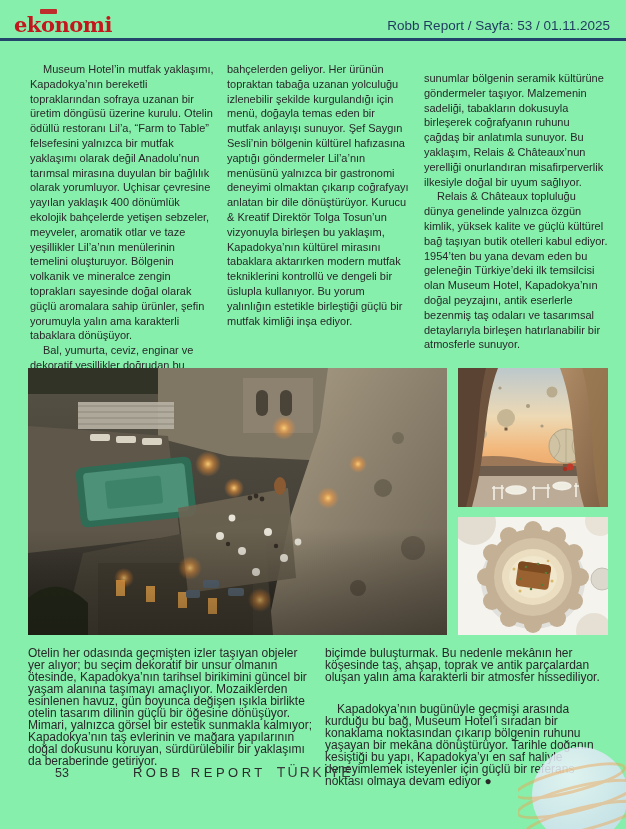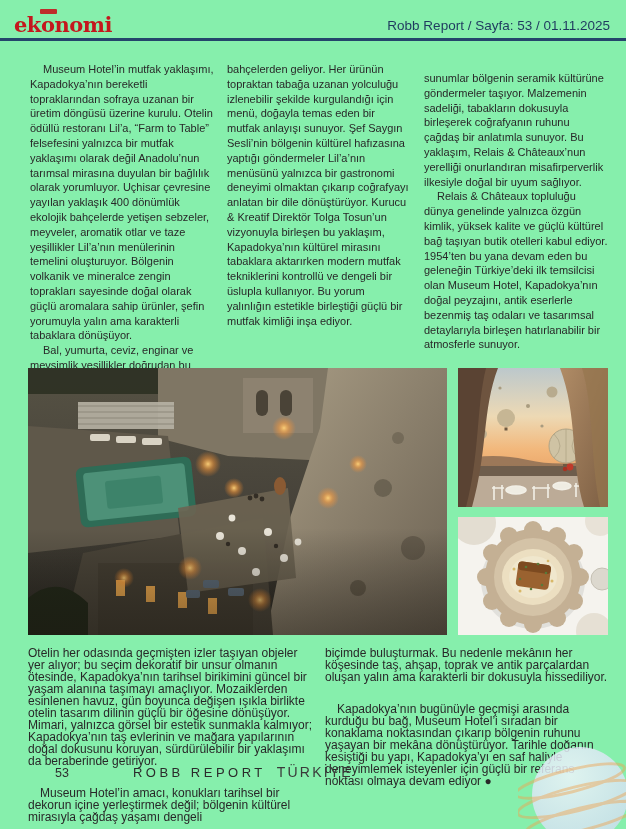--- a/index.html
+++ b/index.html
@@ -58,21 +58,21 @@
       <span class="logo-mark"></span>
       <span>ekonomi</span>
     </div>
     <div class="page-info">Robb Report / Sayfa: 53 / 01.11.2025</div>
   </div>
   <div class="hdr-rule"></div>
 
   <div class="top-cols">
     <div class="tcol">
       <p class="ind">Museum Hotel’in mutfak yaklaşımı, Kapadokya’nın bereketli topraklarından sofraya uzanan bir üretim döngüsü üzerine kurulu. Otelin ödüllü restoranı Lil’a, “Farm to Table” felsefesini yalnızca bir mutfak yaklaşımı olarak değil Anadolu’nun tarımsal mirasına duyulan bir bağlılık olarak yorumluyor. Uçhisar çevresine yayılan yaklaşık 400 dönümlük ekolojik bahçelerde yetişen sebzeler, meyveler, aromatik otlar ve taze yeşillikler Lil’a’nın menülerinin temelini oluşturuyor. Bölgenin volkanik ve mineralce zengin toprakları sayesinde doğal olarak güçlü aromalara sahip ürünler, şefin yorumuyla yalın ama karakterli tabaklara dönüşüyor.</p>
-      <p class="ind">Bal, yumurta, ceviz, enginar ve mevsimlik yeşillikler doğrudan bu</p>
+      <p class="ind">Bal, yumurta, ceviz, enginar ve dekoratif yeşillikler doğrudan bu</p>
     </div>
     <div class="tcol">
       <p>bahçelerden geliyor. Her ürünün topraktan tabağa uzanan yolculuğu izlenebilir şekilde kurgulandığı için menü, doğayla temas eden bir mutfak anlayışı sunuyor. Şef Saygın Sesli’nin bölgenin kültürel hafızasına yaptığı göndermeler Lil’a’nın menüsünü yalnızca bir gastronomi deneyimi olmaktan çıkarıp coğrafyayı anlatan bir dile dönüştürüyor. Kurucu &amp; Kreatif Direktör Tolga Tosun’un vizyonuyla birleşen bu yaklaşım, Kapadokya’nın kültürel mirasını tabaklara aktarırken modern mutfak tekniklerini kontrollü ve dengeli bir üslupla kullanıyor. Bu yorum yalınlığın estetikle birleştiği güçlü bir mutfak kimliği inşa ediyor.</p>
     </div>
     <div class="tcol offset">
       <p>sunumlar bölgenin seramik kültürüne göndermeler taşıyor. Malzemenin sadeliği, tabakların dokusuyla birleşerek coğrafyanın ruhunu çağdaş bir anlatımla sunuyor. Bu yaklaşım, Relais &amp; Châteaux’nun yerelliği onurlandıran misafirperverlik ilkesiyle doğal bir uyum sağlıyor.</p>
       <p class="ind">Relais &amp; Châteaux topluluğu dünya genelinde yalnızca özgün kimlik, yüksek kalite ve güçlü kültürel bağ taşıyan butik otelleri kabul ediyor. 1954’ten bu yana devam eden bu geleneğin Türkiye’deki ilk temsilcisi olan Museum Hotel, Kapadokya’nın doğal peyzajını, antik eserlerle bezenmiş taş odaları ve tasarımsal detaylarıyla birleşen hatırlanabilir bir atmosferle sunuyor.</p>
     </div>
   </div>
 
@@ -260,24 +260,23 @@
             <circle cx="62" cy="74" r="1.5"></circle>
           <circle cx="90" cy="44" r="1.3"></circle>
         </g>
       </g>
     </svg>
   </div>
 
   <div class="bottom-cols">
     <div class="bcol">
       <p>Otelin her odasında geçmişten izler taşıyan objeler yer alıyor; bu seçim dekoratif bir unsur olmanın ötesinde, Kapadokya’nın tarihsel birikimini güncel bir yaşam alanına taşımayı amaçlıyor. Mozaiklerden esinlenen havuz, gün boyunca değişen ışıkla birlikte otelin tasarım dilinin güçlü bir öğesine dönüşüyor. Mimari, yalnızca görsel bir estetik sunmakla kalmıyor; Kapadokya’nın taş evlerinin ve mağara yapılarının doğal dokusunu koruyan, sürdürülebilir bir yaklaşımı da beraberinde getiriyor.</p>
-      <p class="ind">Museum Hotel’in amacı, konukları tarihsel bir dekorun içine yerleştirmek değil; bölgenin kültürel mirasıyla çağdaş yaşamı dengeli</p>
     </div>
     <div class="bcol">
-      <p>biçimde buluşturmak. Bu nedenle mekânın her köşesinde taş, ahşap, toprak ve antik parçalardan oluşan yalın ama karakterli bir dokusuyla hissediliyor.</p>
+      <p>biçimde buluşturmak. Bu nedenle mekânın her köşesinde taş, ahşap, toprak ve antik parçalardan oluşan yalın ama karakterli bir atmosfer hissediliyor.</p>
       <p class="ind">Kapadokya’nın bugünüyle geçmişi arasında kurduğu bu bağ, Museum Hotel’i sıradan bir konaklama noktasından çıkarıp bölgenin ruhunu yaşayan bir mekâna dönüştürüyor. Tarihle doğanın kesiştiği bu yapı, Kapadokya’yı en saf haliyle deneyimlemek isteyenler için güçlü bir referans noktası olmaya devam ediyor ●</p>
     </div>
   </div>
 
   <div class="footer">
     <span class="page-num">53</span>
     <span class="mag-title">ROBB REPORT</span>
     <span class="mag-edition">TÜRKİYE</span>
   </div>
 

